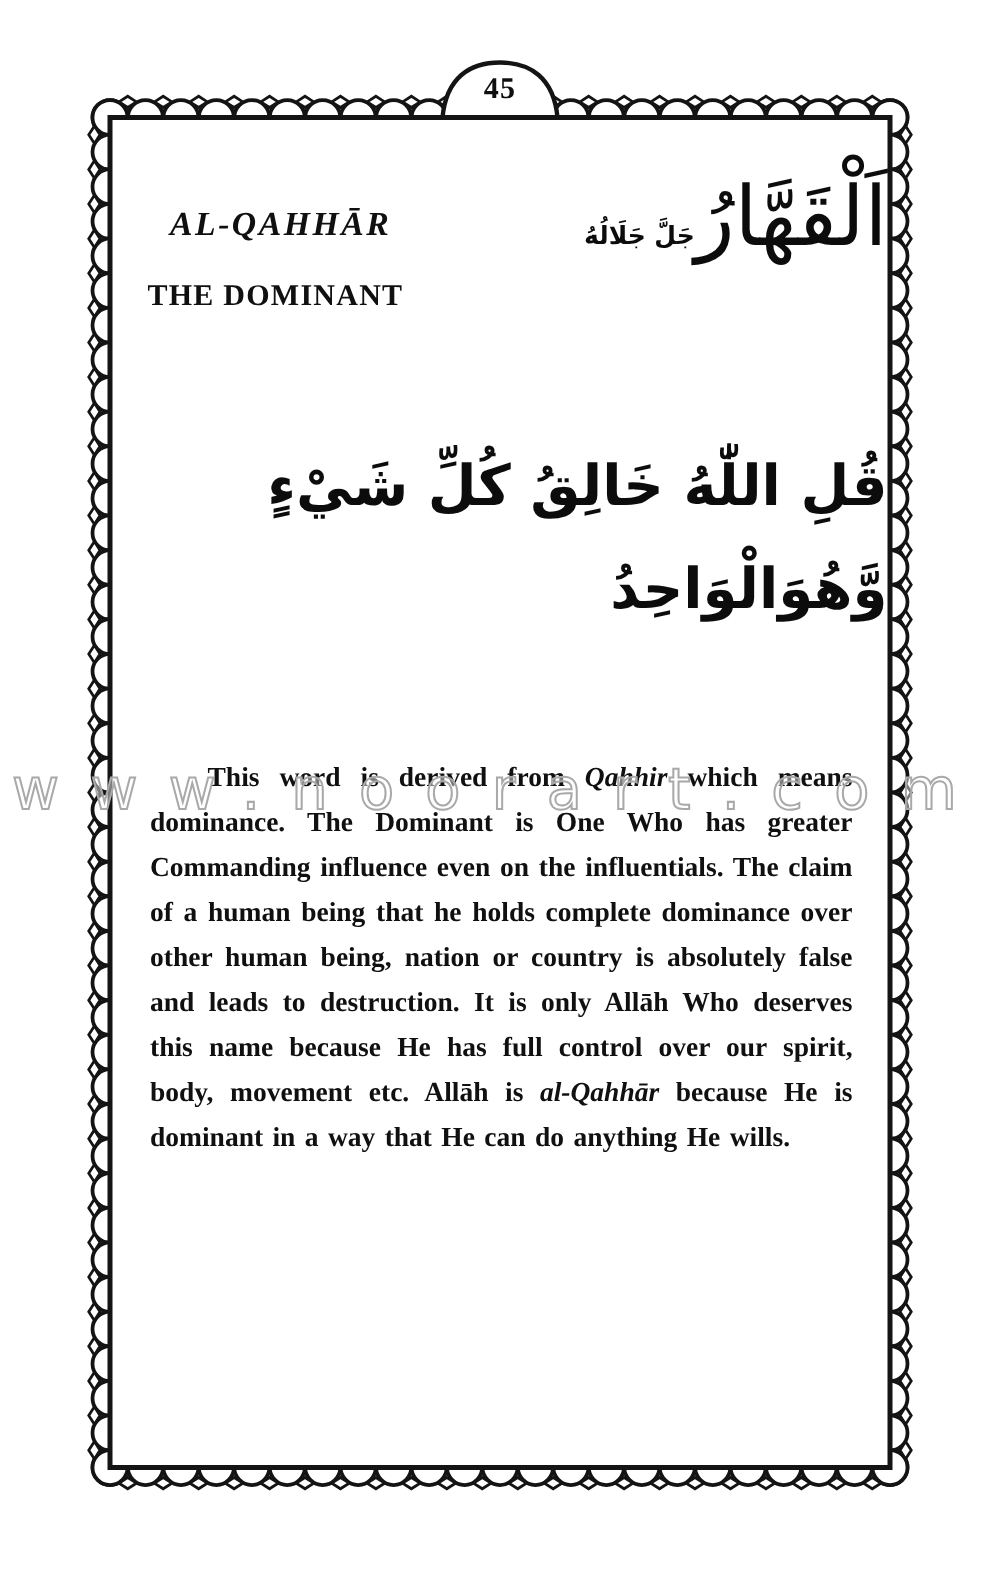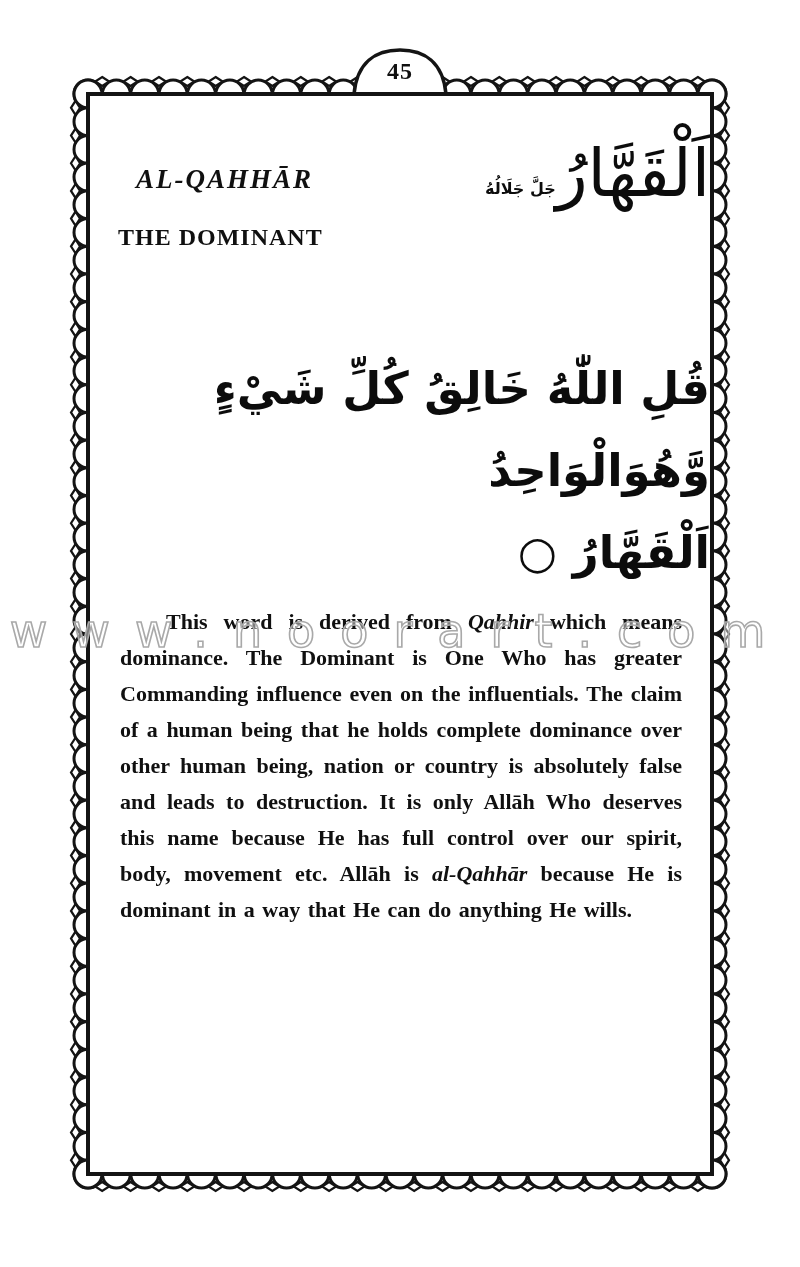--- a/index.html
+++ b/index.html
@@ -37,21 +37,21 @@
     font-weight: 700; font-size: 24px; letter-spacing: 1px;
   }
 
   .arabic { font-family: "DejaVu Sans", sans-serif; direction: rtl; color: #0c0c0c; }
 
   .calligraphy {
     right: 90px; top: 128px;
     display: flex; flex-direction: row; align-items: center;
   }
   .callig-main { font-size: 66px; font-weight: 400; line-height: 1.4; }
-  .callig-sub  { font-size: 16px; font-weight: 700; margin-left: 6px; transform: translateY(14px); }
+  .callig-sub  { font-size: 20px; font-weight: 700; margin-left: 6px; transform: translateY(14px); }
 
   .verse {
     right: 90px; top: 348px; left: 150px;
     text-align: right;
     font-size: 45px; font-weight: 700;
     line-height: 82px;
   }
 
   .verse-translation {
     left: 168px; top: 527px; width: 462px;
@@ -350,21 +350,20 @@
   <div class="content translit">AL-QAHHĀR</div>
   <div class="content dominant">THE DOMINANT</div>
 
   <div class="content calligraphy arabic">
     <span class="callig-main">اَلْقَهَّارُ</span>
     <span class="callig-sub">جَلَّ جَلَالُهُ</span>
   </div>
 
   <div class="content verse arabic">
     <div>قُلِ اللّٰهُ خَالِقُ كُلِّ شَيْءٍ وَّهُوَالْوَاحِدُ</div>
-    <div>اَلْقَهَّارُ ○</div>
   </div>
 
 
   <div class="content para" id="para1">
     <span>This word is derived from </span><span class="it">Qahhir</span><span> which means dominance. The Dominant is One Who has greater Commanding influence even on the influentials. The claim of a human being that he holds complete dominance over other human being, nation or country is absolutely false and leads to destruction. It is only Allāh Who deserves this name because He has full control over our spirit, body, movement etc. Allāh is </span><span class="it">al-Qahhār</span><span> because He is dominant in a way that He can do anything He wills.</span>
   </div>
 
 
   <div class="watermark">www.noorart.com</div>
 

